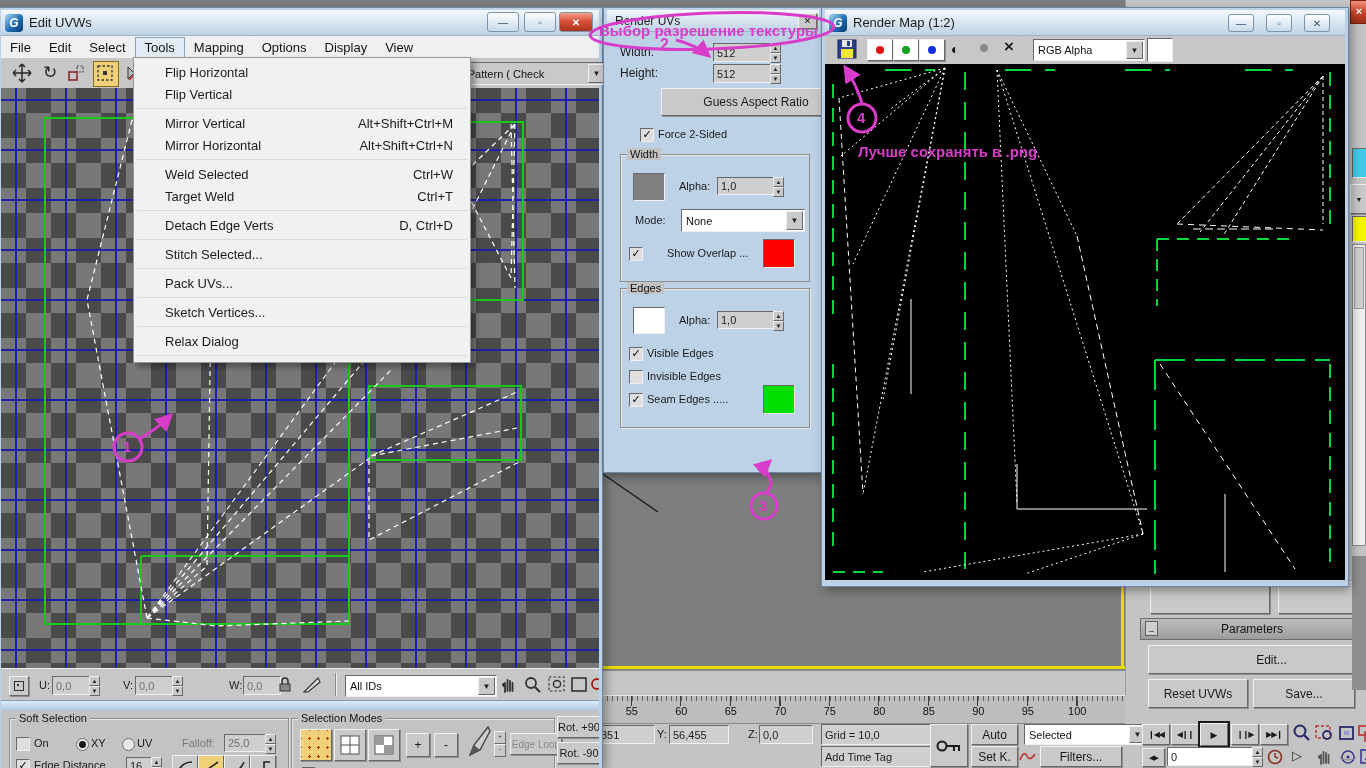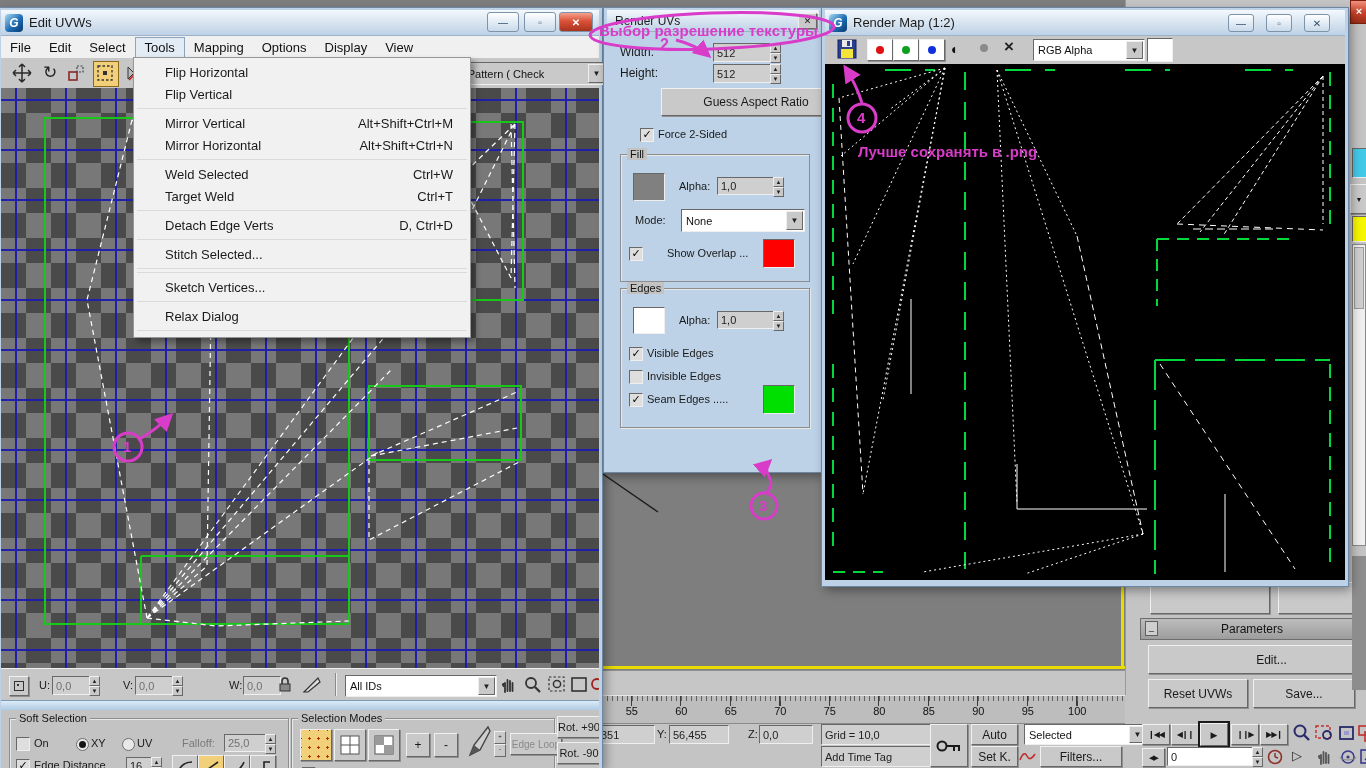--- a/index.html
+++ b/index.html
@@ -476,20 +476,24 @@
       <div class="mi">
           <span>Detach Edge Verts</span>
           <span class="ms">D, Ctrl+D</span>
         </div>
       <div class="msep"></div>
       <div class="mi">
           <span>Stitch Selected...</span>
           <span class="ms"></span>
         </div>
       <div class="msep"></div>
+      <div class="mi">
+          <span>Pack UVs...</span>
+          <span class="ms"></span>
+        </div>
       <div class="msep"></div>
       <div class="mi">
           <span>Sketch Vertices...</span>
           <span class="ms"></span>
         </div>
       <div class="msep"></div>
       <div class="mi">
           <span>Relax Dialog</span>
           <span class="ms"></span>
         </div>
@@ -517,21 +521,21 @@
       </div>
     <div class="spn" style="left:166px;top:56px;height:19px;">
         <i>▲</i>
         <i>▼</i>
       </div>
     <div class="b3" style="left:17px;top:80px;width:188px;height:26px;margin-left:40px;">Guess Aspect Ratio</div>
     <div class="cb" style="left:36px;top:120px;">✓</div>
     <span class="lbl" style="left:54px;top:120px;">Force 2-Sided</span>
 
     <div class="grp" style="left:16px;top:146px;width:188px;height:126px;box-shadow:inset 1px 1px 0 #e8e8e8;">
-      <span class="gt">Fill</span>
+      <span class="gt">Width</span>
       <div class="swatch" style="left:12px;top:18px;width:30px;height:26px;background:#808080;"></div>
       <span class="lbl" style="left:58px;top:25px;">Alpha:</span>
       <div class="fld" style="left:96px;top:22px;width:54px;height:16px;">
           <span>1,0</span>
         </div>
       <div class="spn" style="left:152px;top:22px;height:18px;">
           <i>▲</i>
           <i>▼</i>
         </div>
       <span class="lbl" style="left:14px;top:59px;">Mode:</span>

